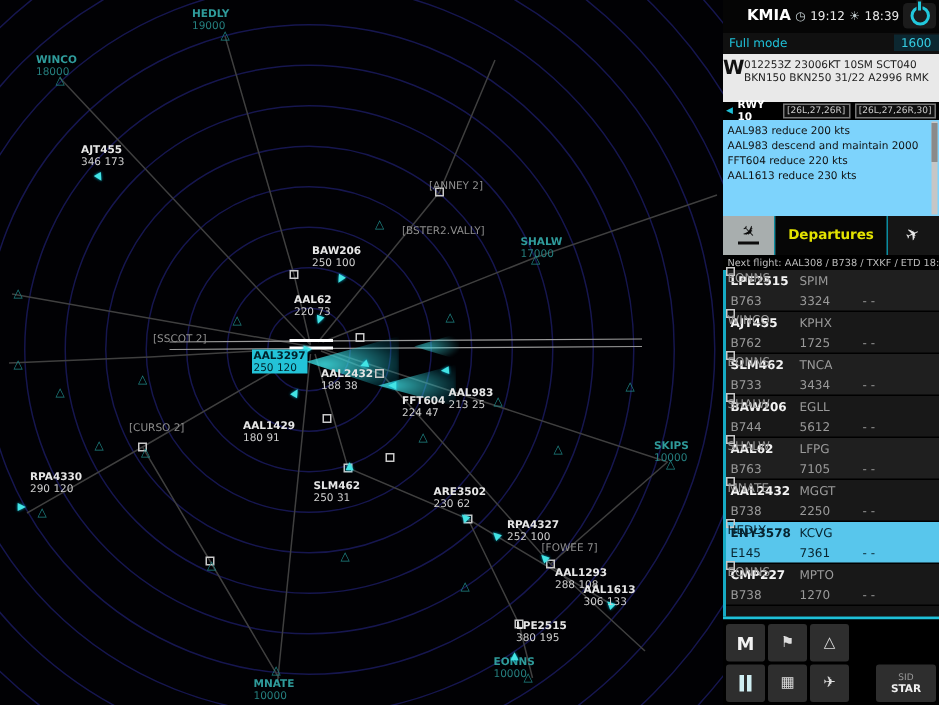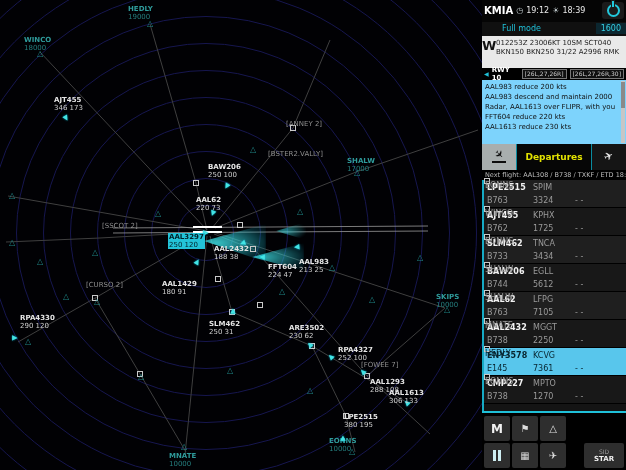--- a/index.html
+++ b/index.html
@@ -22,28 +22,28 @@
   .wpt-label i{display:block;font-style:normal;color:#257f7f;}
   .ac-label{position:absolute;font-size:7px;line-height:8px;white-space:nowrap;color:#e6e6e6;}
   .ac-label b{display:block;font-weight:bold;}
   .ac-label i{display:block;font-style:normal;color:#cfcfcf;}
   .ac-label.hl{background:#23c3d8;color:#00222a;padding:0 1px;}
   .ac-label.hl i{color:#00222a;}
   .route-label{position:absolute;color:#8f8f8f;font-size:7px;white-space:nowrap;}
   
   .sidebar{position:absolute;left:482px;top:0;width:144px;height:470px;background:#000;display:flex;flex-direction:column;}
   .sb-header{height:22px;background:#050505;display:flex;align-items:center;gap:3px;padding:0 2px;}
-  .airport{color:#fff;font-weight:bold;font-size:10px;}
+  .airport{color:#fff;font-weight:bold;font-size:10px;margin-left:14px;}
   .glyph{font-size:8px;color:#bfc9cc;}
   .timetxt{color:#e8e8e8;font-size:8px;}
   .power-btn{margin-left:auto;width:22px;height:17px;background:#1b1b1b;border-radius:3px;display:flex;align-items:center;justify-content:center;}
   .power{width:9px;height:9px;border:2px solid #22c8dc;border-radius:50%;position:relative;}
   .power::after{content:"";position:absolute;left:50%;top:-5px;transform:translateX(-50%);width:2px;height:6px;background:#22c8dc;box-shadow:0 0 0 1px #1b1b1b;}
   .sb-mode{height:14px;background:#101010;display:flex;align-items:center;}
-  .mode-label{color:#1fc0d8;font-size:8px;padding-left:20px;}
+  .mode-label{color:#1fc0d8;font-size:8px;padding-left:4px;}
   .squawk-box{margin-left:auto;background:#0c2730;color:#35cfe4;font-size:8px;padding:1px 5px;}
   .sb-weather{height:32px;background:#e9e9e9;display:flex;}
   .wletter{width:14px;color:#111;font-size:13px;font-weight:bold;text-align:center;padding-top:2px;}
   .wtext{font-size:7px;line-height:9px;color:#1c1c1c;padding-top:3px;}
   .sb-rwy{height:12px;background:#000;display:flex;align-items:center;gap:3px;padding:0 2px;}
   .rwy-back{color:#1fc0d8;font-size:6px;}
   .rwy-label{color:#fff;font-size:7px;font-weight:bold;}
   .rwy-group{border:1px solid #777;background:#101010;color:#ccc;font-size:6px;padding:0 2px;line-height:8px;}
   .sb-log{height:62px;background:#7dd3fc;position:relative;padding:2px 9px 0 3px;overflow:hidden;}
   .logline{font-size:7px;line-height:10px;color:#111;white-space:nowrap;}
@@ -351,21 +351,20 @@
       <span class="rwy-label">RWY 10</span>
       <span class="rwy-group">[26L,27,26R]</span>
       <span class="rwy-group">[26L,27,26R,30]</span>
     </div>
 
     <div class="sb-log">
       <div>
 
       <div class="logline">AAL983 reduce 200 kts</div>
           <div class="logline">AAL983 descend and maintain 2000</div>
-          <div class="logline">Radar, AAL1613 over FLIPR, with you</div>
           <div class="logline">FFT604 reduce 220 kts</div>
           <div class="logline">AAL1613 reduce 230 kts</div>
         </div>
       <div class="scroll-track">
         <div class="scroll-thumb"></div>
       </div>
     </div>
 
     <div class="sb-tabs">
       <div class="tab-arr">

